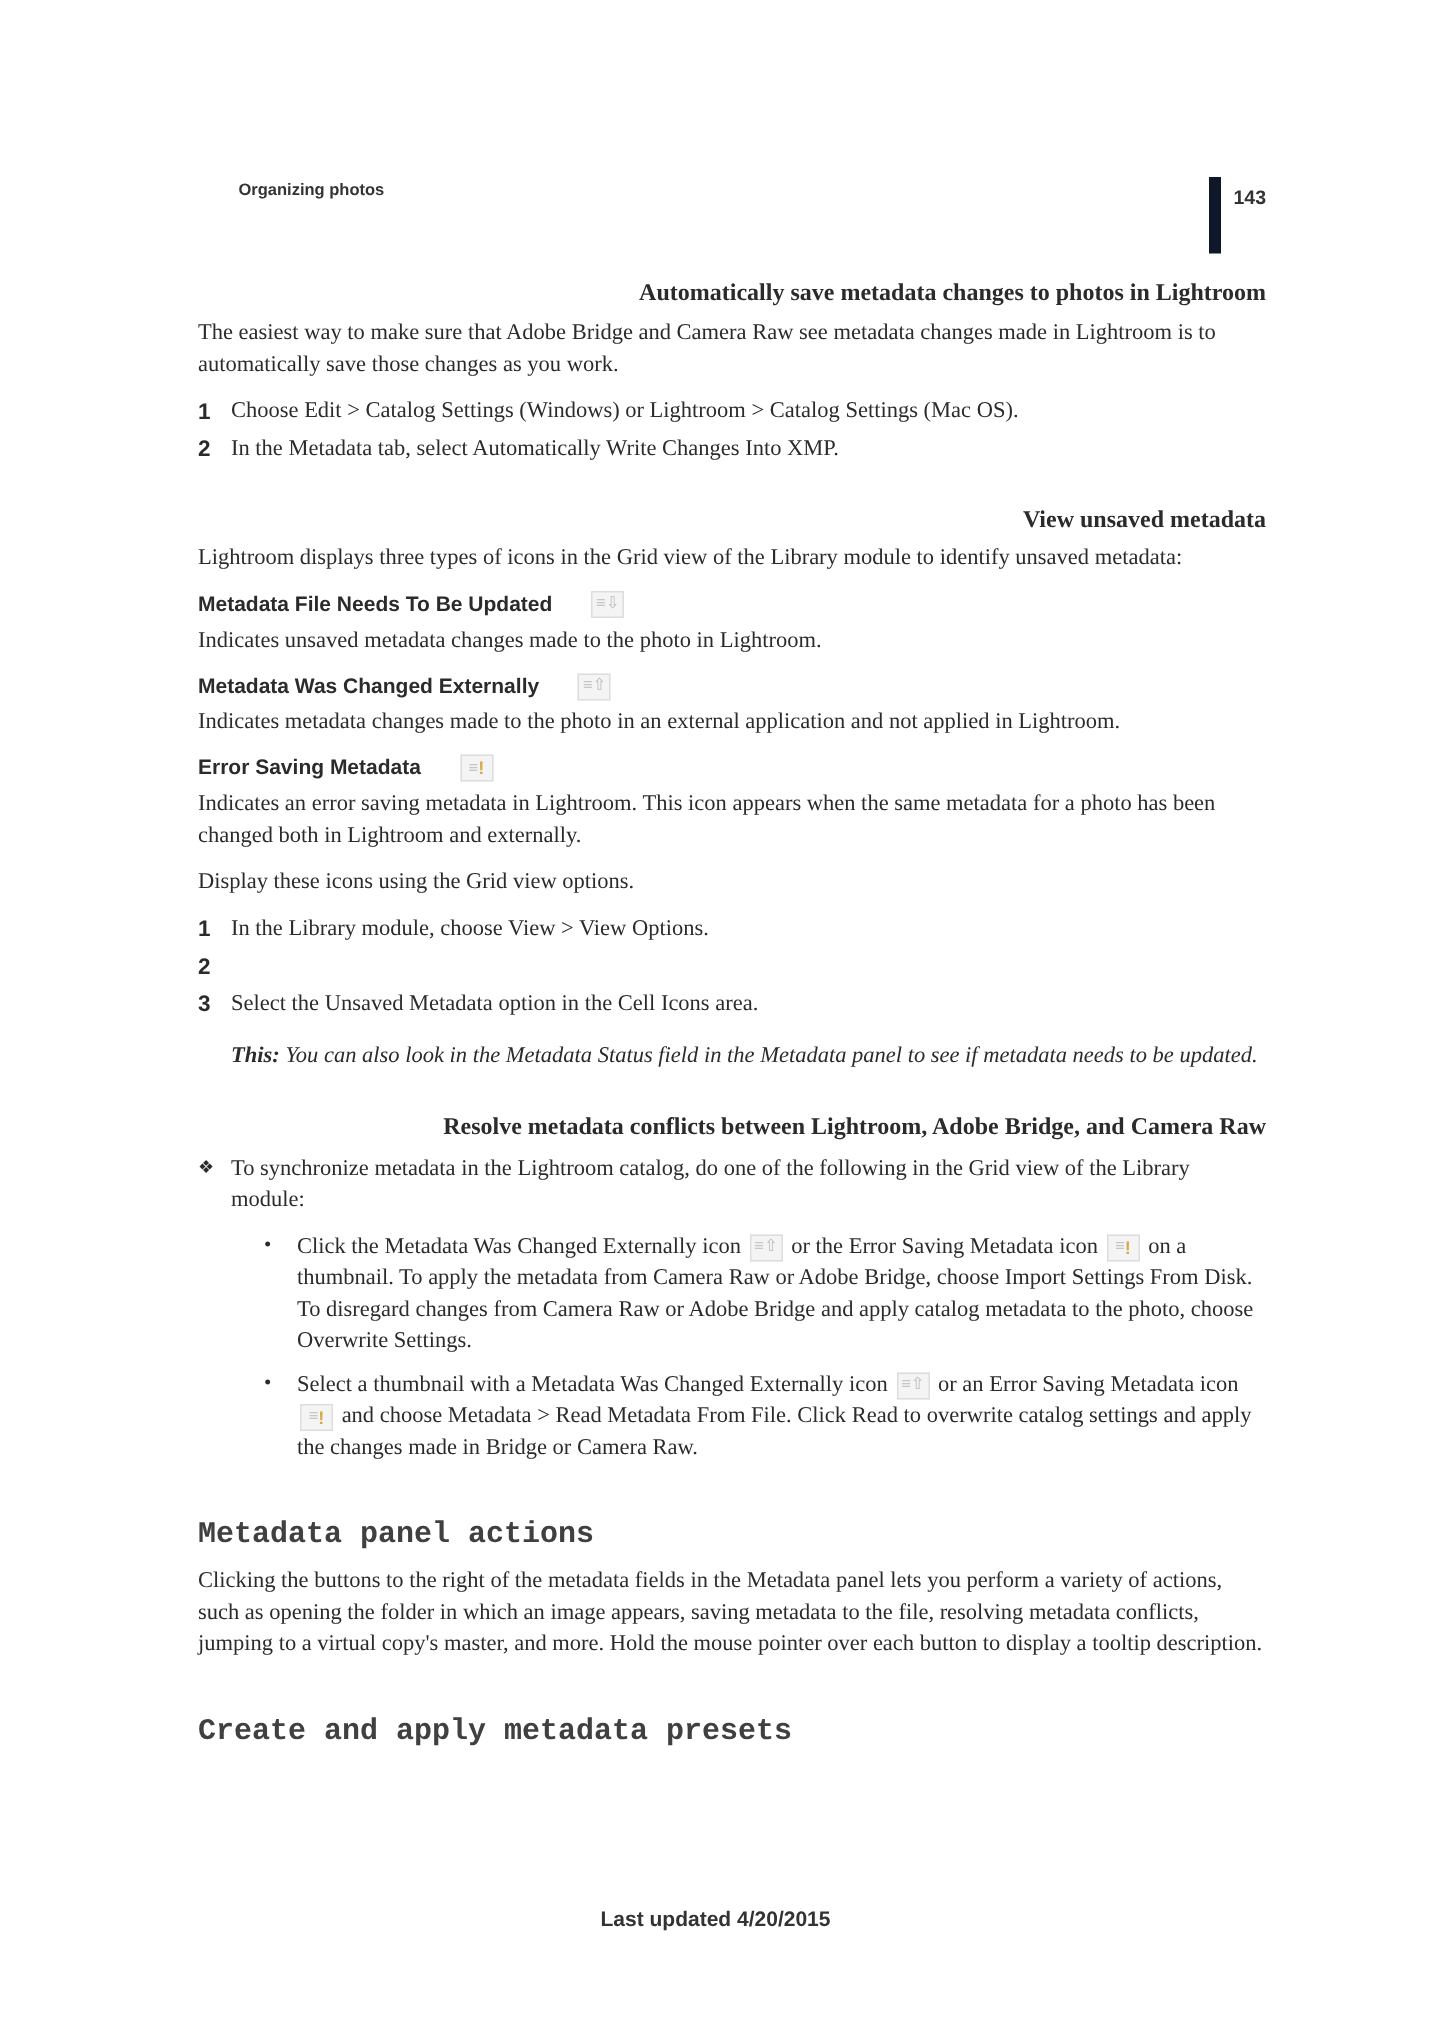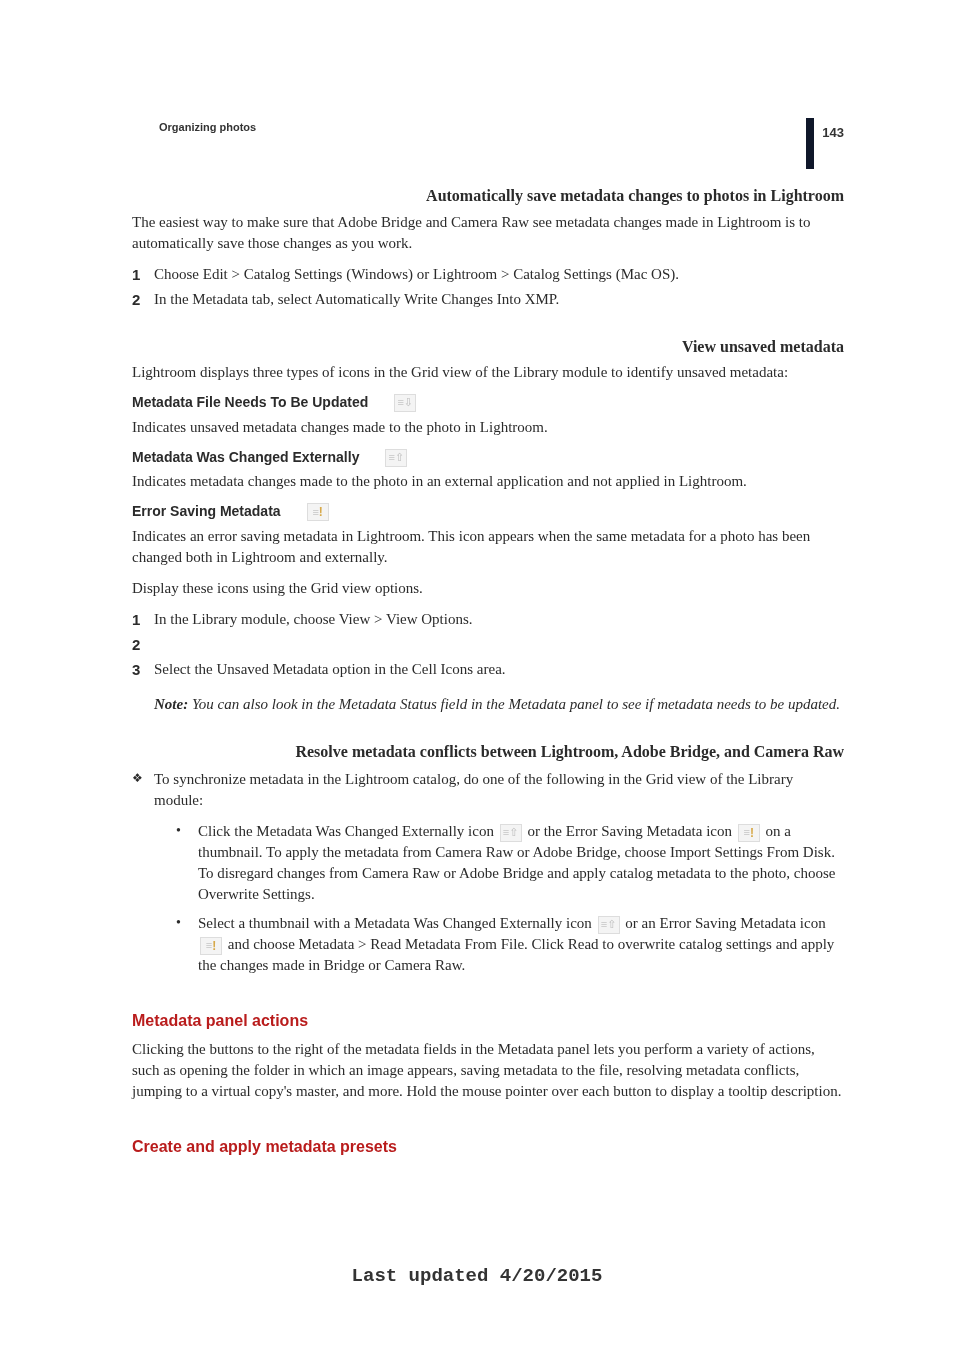--- a/index.html
+++ b/index.html
@@ -40,24 +40,24 @@
   }
   h3.sect {
     font-family: Liberation Serif, serif;
     font-weight: 700;
     font-size: 16px;
     color: #2b2b2b;
     margin: 26px 0 4px 0;
     text-align: right;
   }
   h2.major {
-    font-family: Liberation Sans, sans-serif;
-    font-weight: 700;
-    font-size: 16px;
-    color: #b91c1c;
+    font-family: Liberation Mono, monospace;
+    font-weight: 700;
+    font-size: 20px;
+    color: #404040;
     margin: 34px 0 6px 0;
   }
   p {
     margin: 4px 0 10px 0;
   }
   .ol {
     list-style: none;
     padding: 0;
     margin: 8px 0 14px 0;
   }
@@ -153,23 +153,23 @@
   .note .note-label {
     font-weight: 700;
     font-style: italic;
   }
   .footer {
     position: absolute;
     bottom: 60px;
     left: 0;
     width: 100%;
     text-align: center;
-    font-family: Liberation Mono, monospace;
-    font-weight: 700;
-    font-size: 19px;
+    font-family: Liberation Sans, sans-serif;
+    font-weight: 700;
+    font-size: 14px;
     color: #333;
   }
   .inline {
     display: inline;
   }
 </style>
 </head>
 <body>
 
 <div class="page">
@@ -232,21 +232,21 @@
     </li>
     <li>
       <span class="num">2</span>
     </li>
     <li>
       <span class="num">3</span>
       <span>Select the Unsaved Metadata option in the Cell Icons area.</span>
     </li>
   </ol>
   <p class="note">
-    <span class="note-label">Note:</span><span> You can also look in the Metadata Status field in the Metadata panel to see if metadata needs to be updated.</span>
+    <span class="note-label">This:</span><span> You can also look in the Metadata Status field in the Metadata panel to see if metadata needs to be updated.</span>
   </p>
 
   <h3 class="sect">Resolve metadata conflicts between Lightroom, Adobe Bridge, and Camera Raw</h3>
   <ul class="ulbullets">
     <li>
       <span class="diamond">❖</span>
       <span>To synchronize metadata in the Lightroom catalog, do one of the following in the Grid view of the Library module:</span>
     </li>
   </ul>
   <ul class="sub-ul">

